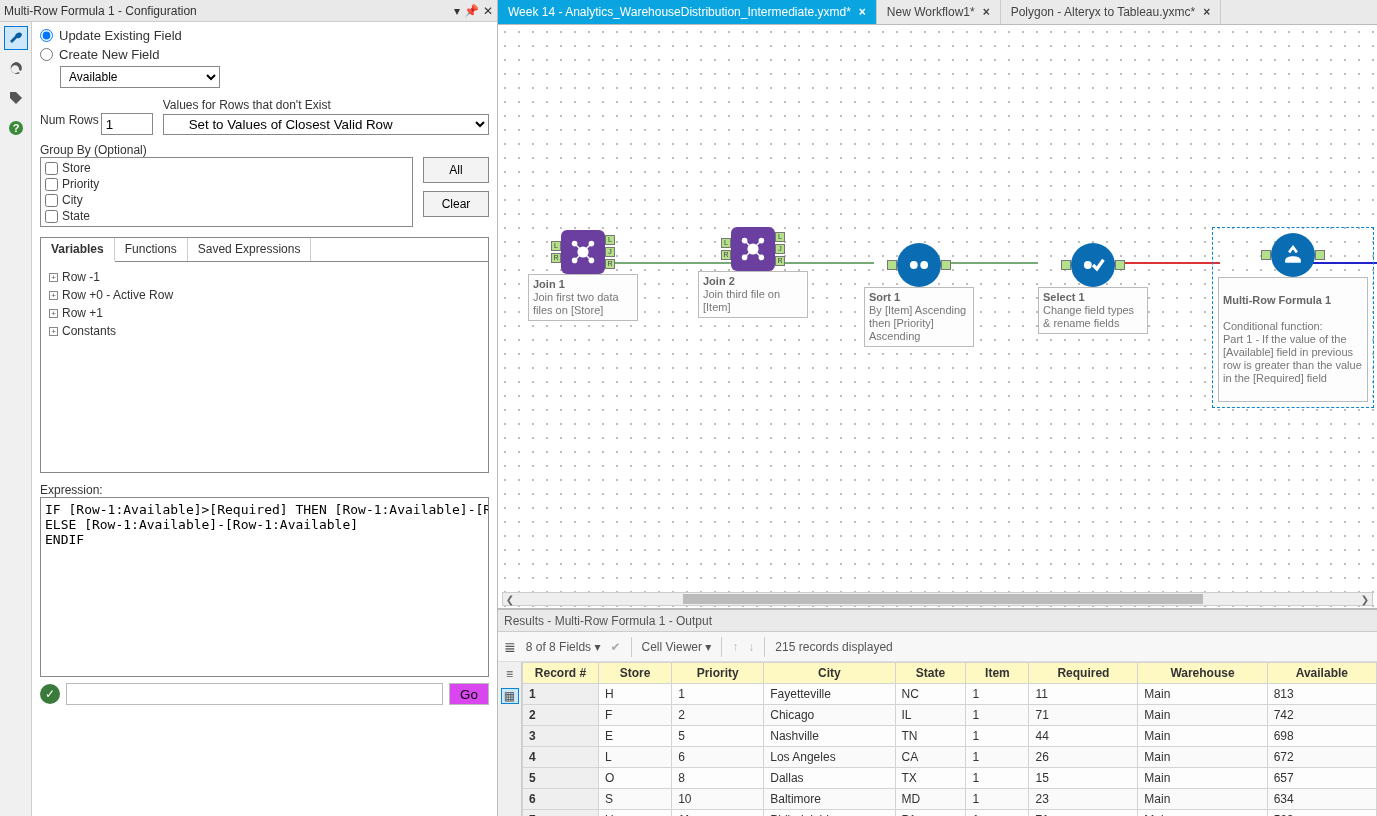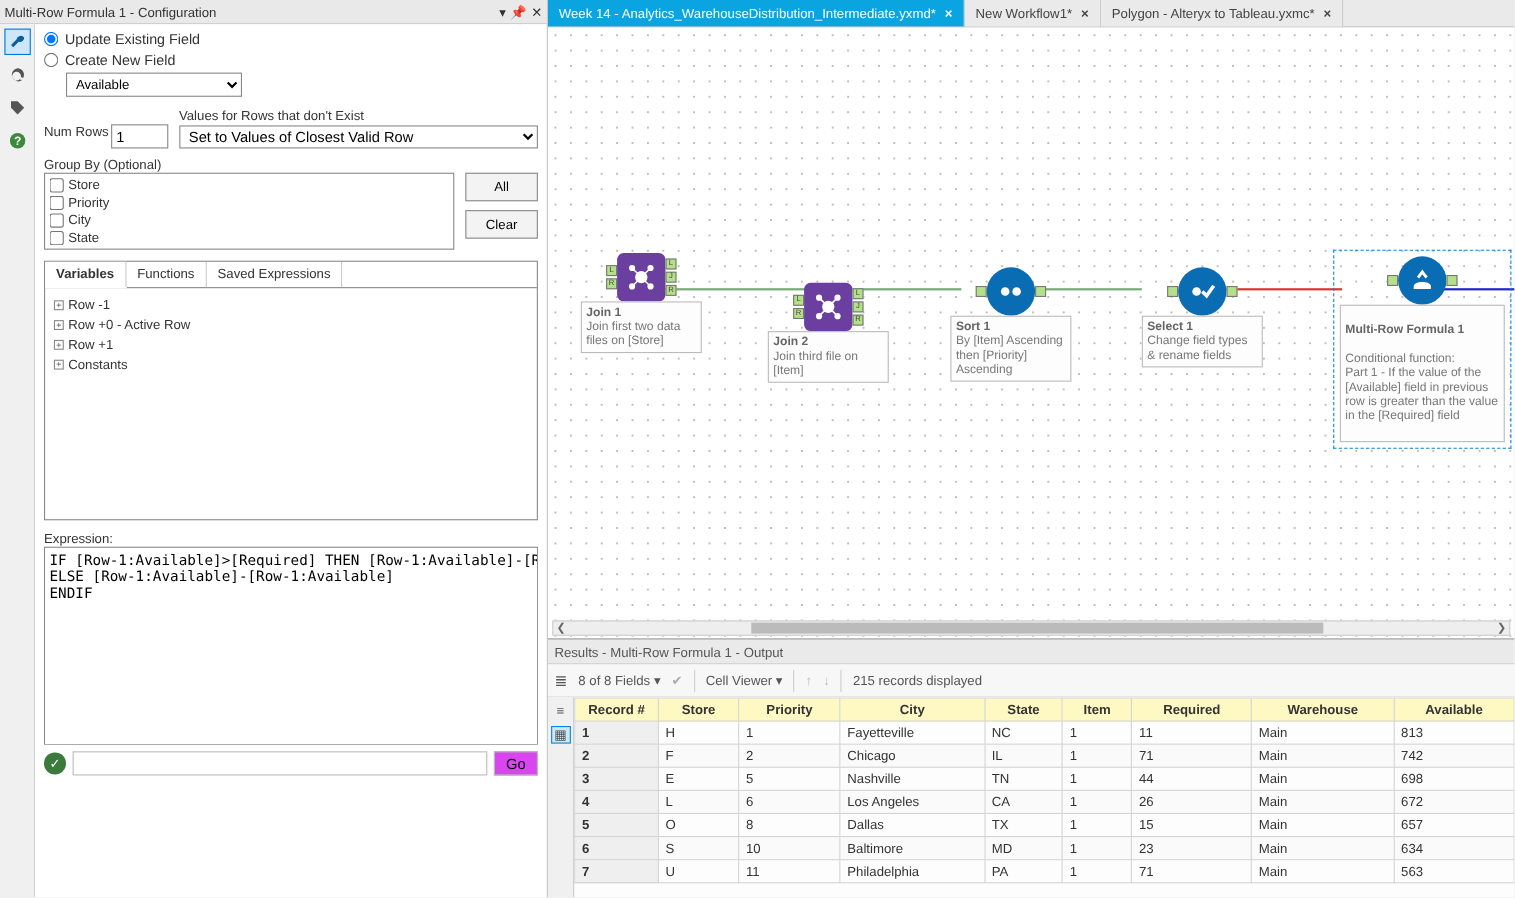--- a/index.html
+++ b/index.html
@@ -65,21 +65,21 @@
   }
   .radio-row {display:flex;align-items:center;gap:6px;margin-bottom:4px;font-size:13px;}
   .radio-row input[type=radio]{margin:0;}
   .select-box {
     width:160px;height:22px;border:1px solid #888;background:#fff;font-size:12px;
     padding:1px 4px;margin-left:20px;margin-bottom:10px;
   }
   .row-flex {display:flex;align-items:flex-end;gap:10px;margin-bottom:8px;}
   .lbl {font-size:12px;color:#333;}
   .num-rows-input{width:52px;height:22px;border:1px solid #888;padding:1px 4px;}
-  .values-select{flex:1;height:22px;border:1px solid #888;padding:1px 4px;background:#fff;}
+  .values-select{flex:1;height:22px;border:1px solid #888;padding:1px 21px;background:#fff;}
   .group-by-row{display:flex;gap:10px;align-items:flex-start;}
   .group-list{
     flex:1;height:70px;border:1px solid #888;overflow-y:auto;background:#fff;
     padding:2px 4px;
   }
   .group-list .chk{display:flex;align-items:center;gap:4px;font-size:12px;line-height:16px;}
   .group-btns{display:flex;flex-direction:column;gap:8px;width:66px;}
   .group-btns button{height:26px;border:1px solid #888;background:#f3f3f3;font-size:12px;}
   .tabs-box{border:1px solid #888;margin-top:10px;background:#fff;}
   .tabs-hdr{display:flex;border-bottom:1px solid #888;}
@@ -137,21 +137,21 @@
   }
   .tool-note .title{font-weight:600;color:#666;}
   .wire{position:absolute;height:0;border-top:2px solid #7a7;}
   .wire.red{border-top-color:#d33;}
   .wire.blue{border-top-color:#22c;}
   .hscroll{position:absolute;bottom:2px;left:4px;right:4px;height:14px;background:#eee;border:1px solid #ccc;}
   .hscroll .thumb{position:absolute;left:180px;width:520px;top:1px;bottom:1px;background:#bbb;}
   .hscroll .arrow{position:absolute;top:0;bottom:0;width:14px;display:flex;align-items:center;justify-content:center;color:#666;font-size:10px;}
   .hscroll .arrow.l{left:0;} .hscroll .arrow.r{right:0;}
   
-  .results-pane{height:235px;display:flex;flex-direction:column;border-top:1px solid #bbb;background:#fdfdfd;}
+  .results-pane{height:207px;display:flex;flex-direction:column;border-top:1px solid #bbb;background:#fdfdfd;}
   .results-hdr{height:22px;background:#eaeaea;border-bottom:1px solid #ccc;display:flex;align-items:center;padding:0 6px;font-size:12px;color:#555;}
   .results-toolbar{height:30px;display:flex;align-items:center;gap:10px;padding:0 6px;border-bottom:1px solid #ddd;background:#f7f7f7;font-size:12px;color:#555;}
   .results-toolbar .sep{width:1px;height:20px;background:#ccc;}
   .results-body{flex:1;display:flex;overflow:hidden;}
   .results-left{width:24px;background:#f0f0f0;border-right:1px solid #ccc;display:flex;flex-direction:column;align-items:center;padding-top:4px;gap:6px;}
   .results-left .mini{width:18px;height:16px;display:flex;align-items:center;justify-content:center;font-size:12px;color:#555;}
   .results-left .mini.sel{border:1px solid #0a84d4;background:#cbe7fa;}
   .grid{flex:1;overflow:auto;}
   table.grid-tbl{border-collapse:collapse;width:100%;font-size:12px;}
   table.grid-tbl th, table.grid-tbl td{
@@ -338,21 +338,21 @@
             <div class="anchor out">J</div>
             <div class="anchor out">R</div>
           </div>
       </div>
       <div class="tool-note">
         <div class="title">Join 1</div>
         <div>Join first two data files on [Store]</div>
       </div>
     </div>
 
-    <div class="tool" style="left:200px;top:232px;">
+    <div class="tool" style="left:200px;top:202px;">
       <div class="anchor-row">
         <div style="display:flex;flex-direction:column;gap:2px;">
             <div class="anchor">L</div>
             <div class="anchor">R</div>
           </div>
         <div class="tool-icon" style="background:#6b3fa0;">
           <svg width="28" height="28" viewBox="0 0 20 20">
               <circle cx="10" cy="10" r="4" fill="#fff"></circle>
               <circle cx="4" cy="4" r="2" fill="#fff"></circle>
               <circle cx="16" cy="4" r="2" fill="#fff"></circle>

